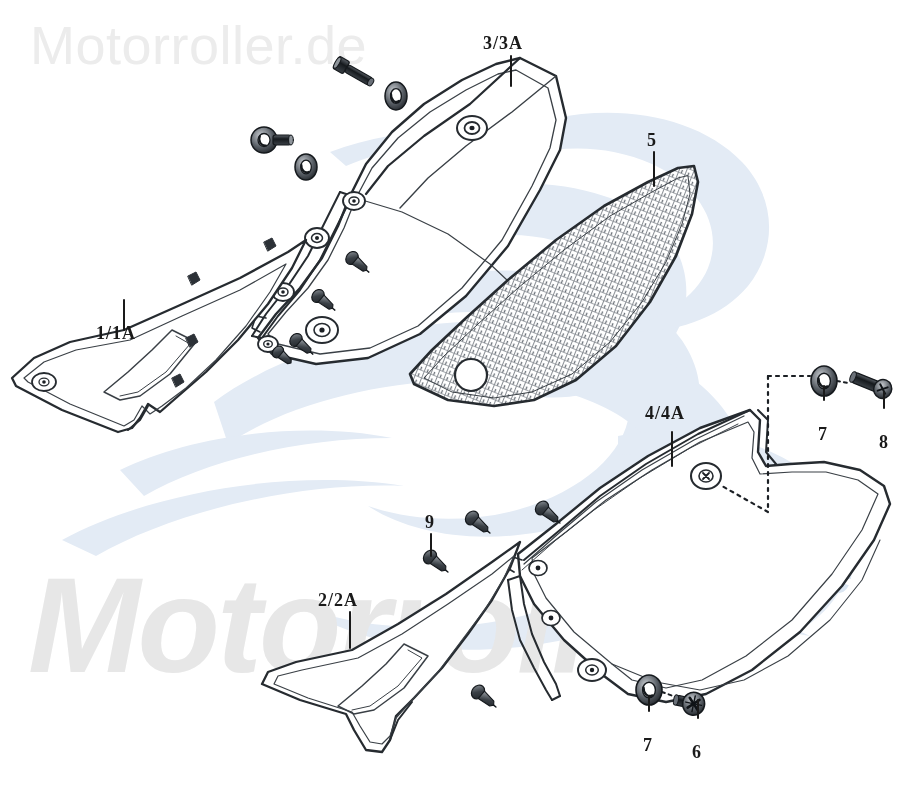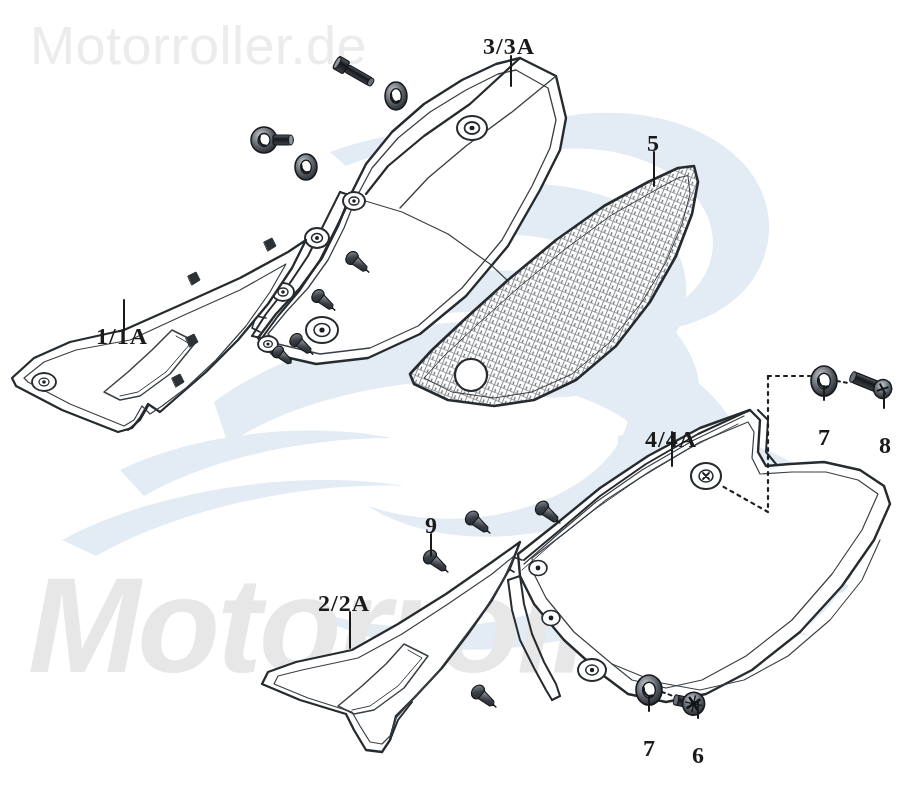--- a/index.html
+++ b/index.html
@@ -31,21 +31,21 @@
     font-family:"Liberation Sans", sans-serif;
     font-size:60px;font-weight:700;color:#dbe6f2;
     letter-spacing:-1px;white-space:nowrap;user-select:none;
     font-style:italic;
   }
 
   
   .callout{
     position:absolute;
     font-family:"Liberation Serif", serif;
-    font-size:24px;font-weight:700;color:#1a1a1a;
+    font-size:18px;font-weight:700;color:#1a1a1a;
     letter-spacing:1px;white-space:nowrap;user-select:none;
   }
 </style>
 </head>
 <body>
 
 <div id="stage">
 
   <svg class="layer" width="900" height="800" viewBox="0 0 900 800">
     <g fill="#e3ebf5" stroke="none">
@@ -393,21 +393,21 @@
       <line x1="824" y1="400" x2="824" y2="386"></line>
       <line x1="649" y1="711" x2="649" y2="696"></line>
       <line x1="884" y1="408" x2="884" y2="392"></line>
       <line x1="431" y1="534" x2="431" y2="556"></line>
     </g>
   </svg>
 
   <div class="callout" style="left:96px;top:278px;margin-top:45px;">1/1A</div>
   <div class="callout" style="left:318px;top:590px;">2/2A</div>
   <div class="callout" style="left:483px;top:33px;">3/3A</div>
-  <div class="callout" style="left:645px;top:426px;">4/4A</div>
+  <div class="callout" style="left:645px;top:403px;">4/4A</div>
   <div class="callout" style="left:647px;top:130px;">5</div>
   <div class="callout" style="left:692px;top:742px;">6</div>
   <div class="callout" style="left:818px;top:424px;">7</div>
   <div class="callout" style="left:643px;top:735px;">7</div>
   <div class="callout" style="left:879px;top:432px;">8</div>
   <div class="callout" style="left:425px;top:512px;">9</div>
 
 </div>
 
 </body></html>

